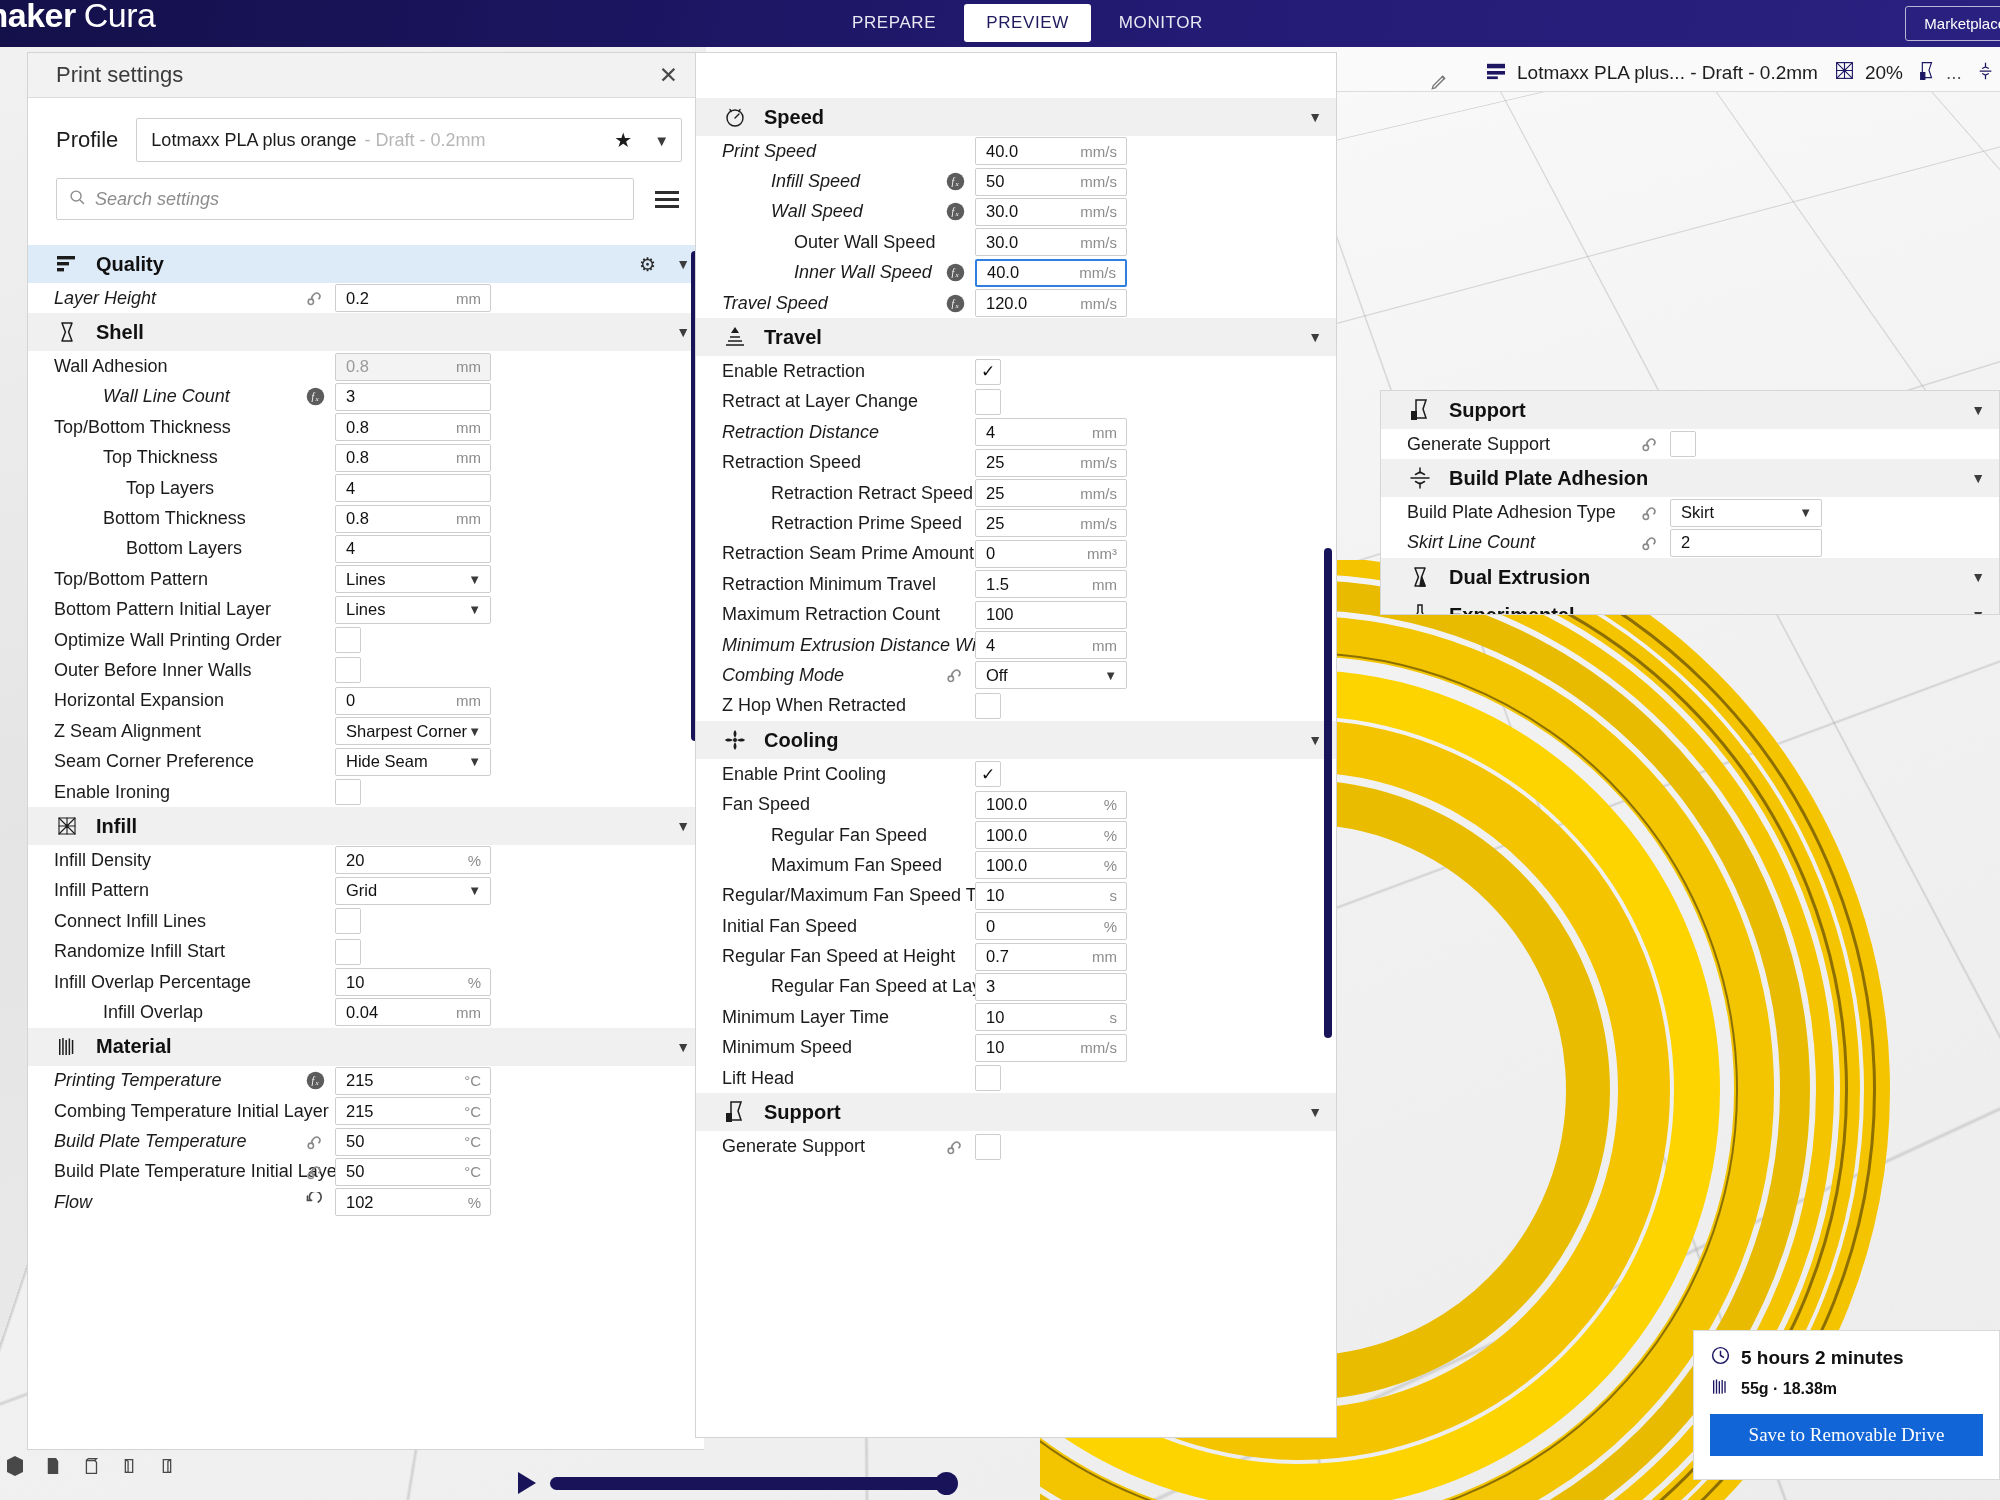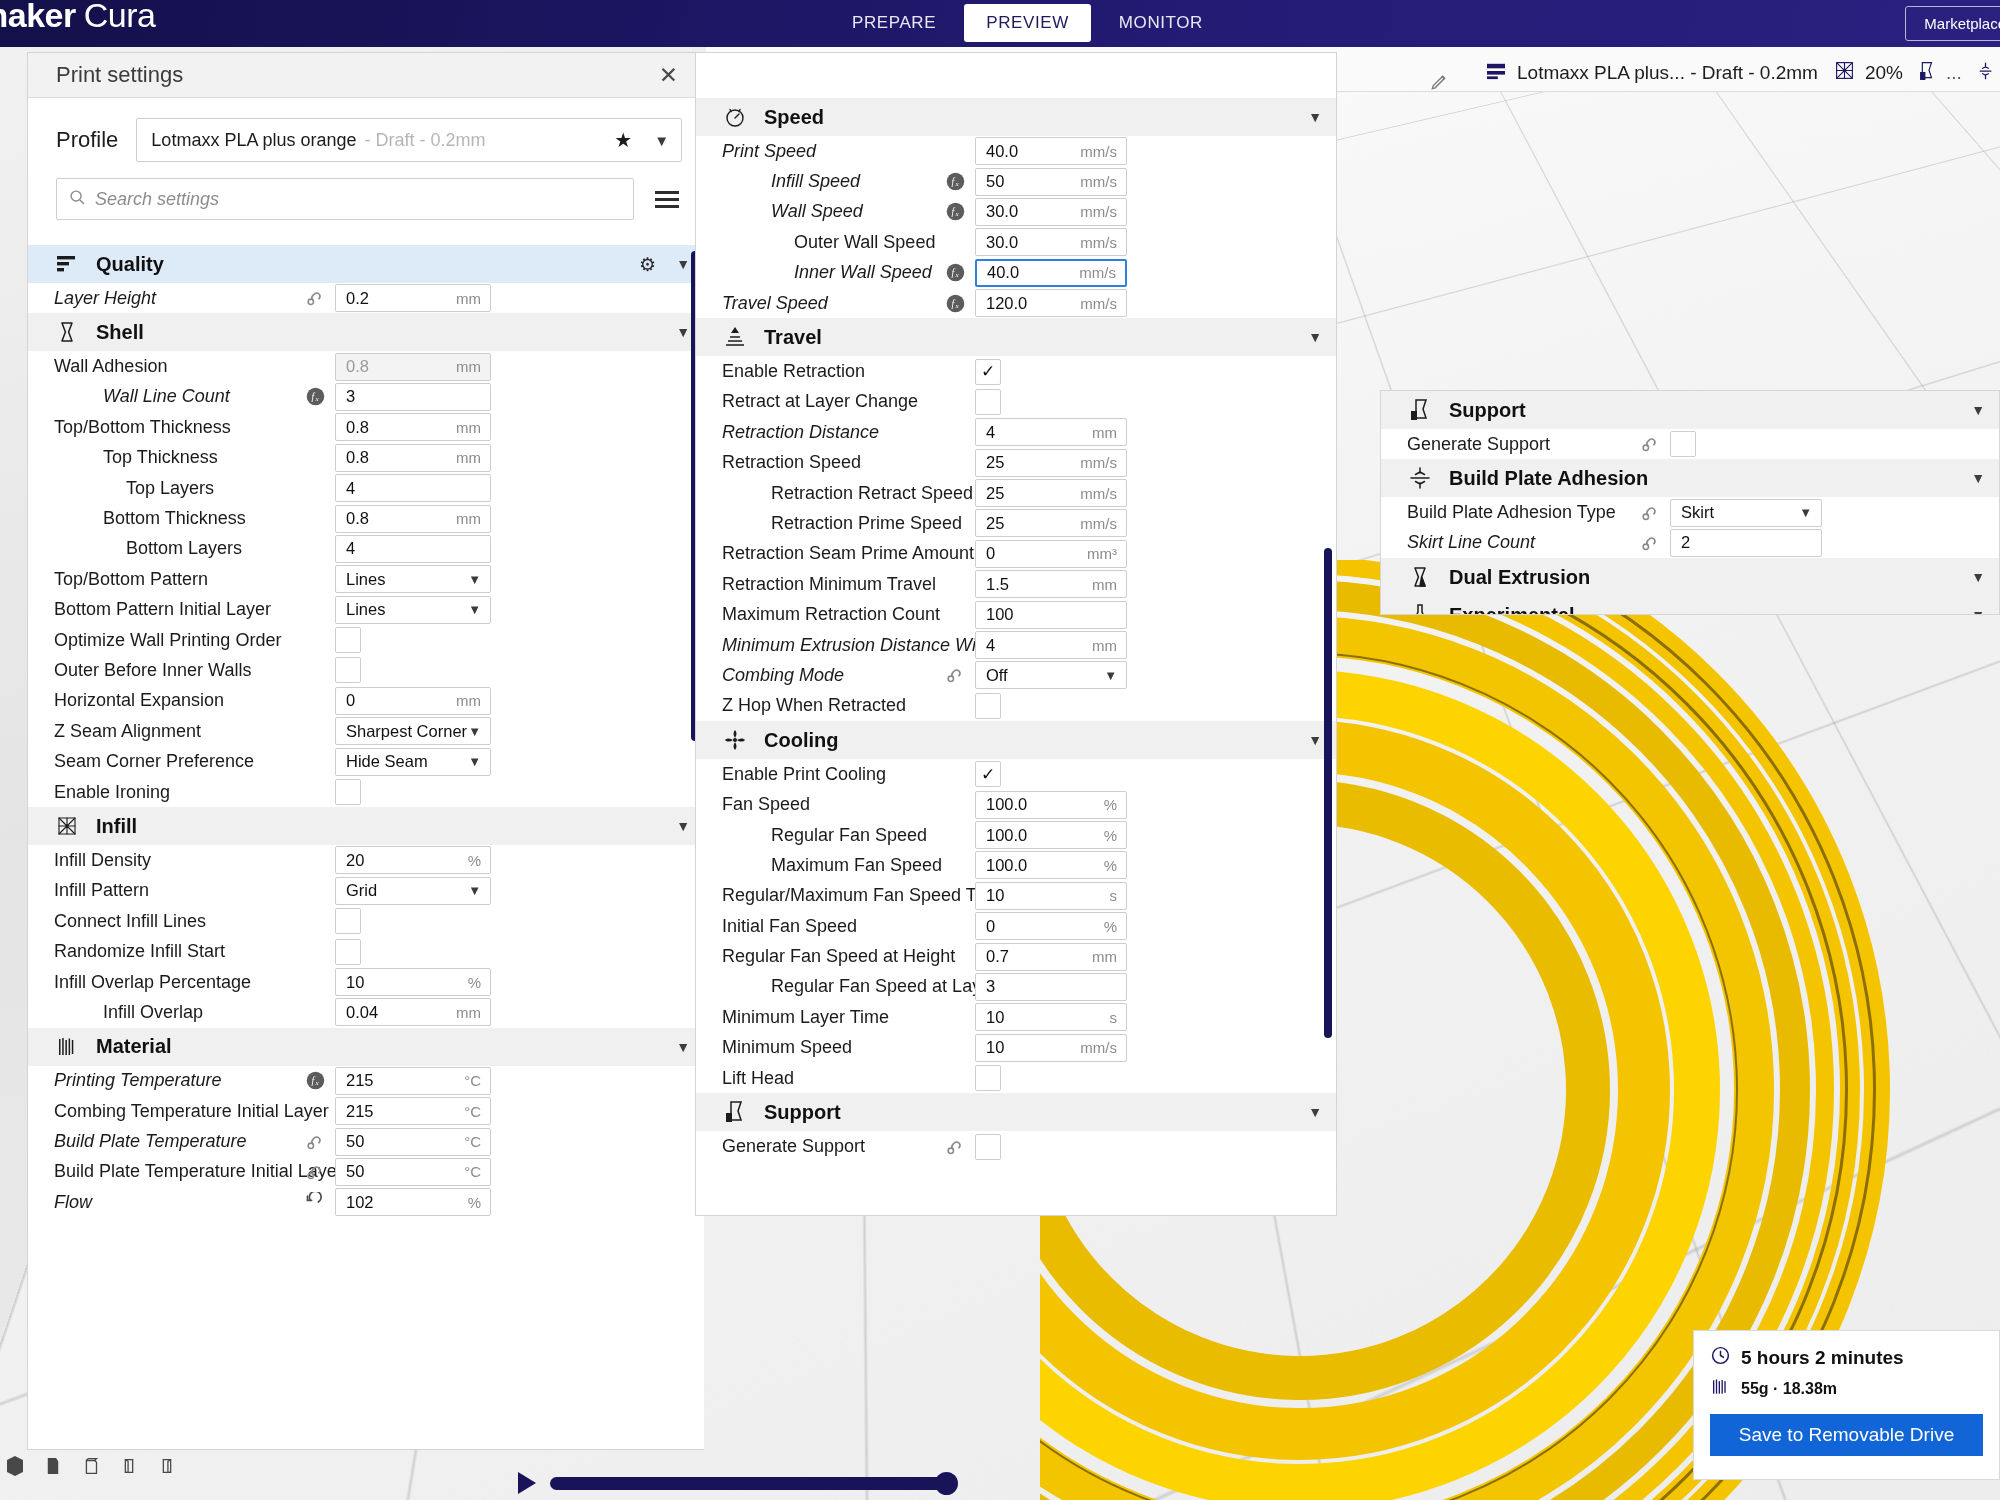--- a/index.html
+++ b/index.html
@@ -96,21 +96,21 @@
     position:absolute; left:18px; top:52px; width:1352px; height:1398px;
     z-index:35; pointer-events:none;
   }
   .panel-col {
     position:absolute; top:0;
     background:#fff; border:1px solid #d4d4d4;
     pointer-events:auto; overflow:hidden;
   }
   
   #col-left  { left:9px;   width:677px; height:1398px; border-right:none; }
-  #col-mid   { left:677px; width:642px; height:1164px; }
+  #col-mid   { left:677px; width:642px; height:1386px; }
   .col-clip  { position:absolute; left:0; top:0; right:0; bottom:0; overflow:hidden; }
 
   #ps-header {
     height:45px; background:#f2f2f2; border-bottom:1px solid #dcdcdc;
     display:flex; align-items:center; justify-content:space-between;
     padding:0 26px 0 28px;
   }
   #ps-title { font-size:22px; color:#3b3b3b; }
   #ps-close { font-size:23px; color:#4a4a4a; cursor:pointer; line-height:1; }
 
@@ -186,21 +186,21 @@
   #printcard {
     position:absolute; left:1693px; top:1330px; width:307px; height:150px;
     background:#fff; border:1px solid #d9d9d9; z-index:34;
     padding:14px 16px 0 16px;
   }
   .pc-row { display:flex; align-items:center; gap:10px; margin-bottom:7px; }
   #pc-time { font-size:19px; font-weight:700; color:#111; }
   #pc-mat  { font-size:16px; font-weight:700; color:#111; }
   #savebtn {
     margin-top:6px; width:100%; height:42px; background:#1165d6; color:#fff;
-    font-size:19px; border:none; cursor:pointer; font-family:Liberation Sans, sans-serif;
+    font-size:19px; border:none; cursor:pointer; font-family:Liberation Serif, serif;
   }
 </style>
 </head>
 <body>
 
 <div id="viewport">
   <div class="bed-plate">
     <div class="bed-grid"></div>
   </div>
   <div class="model-wrap">

